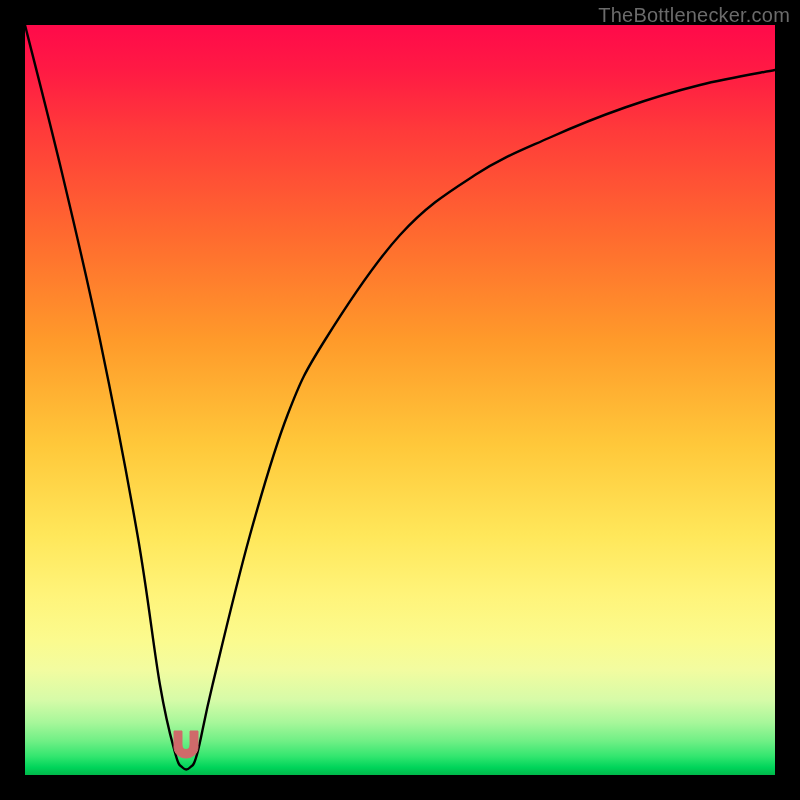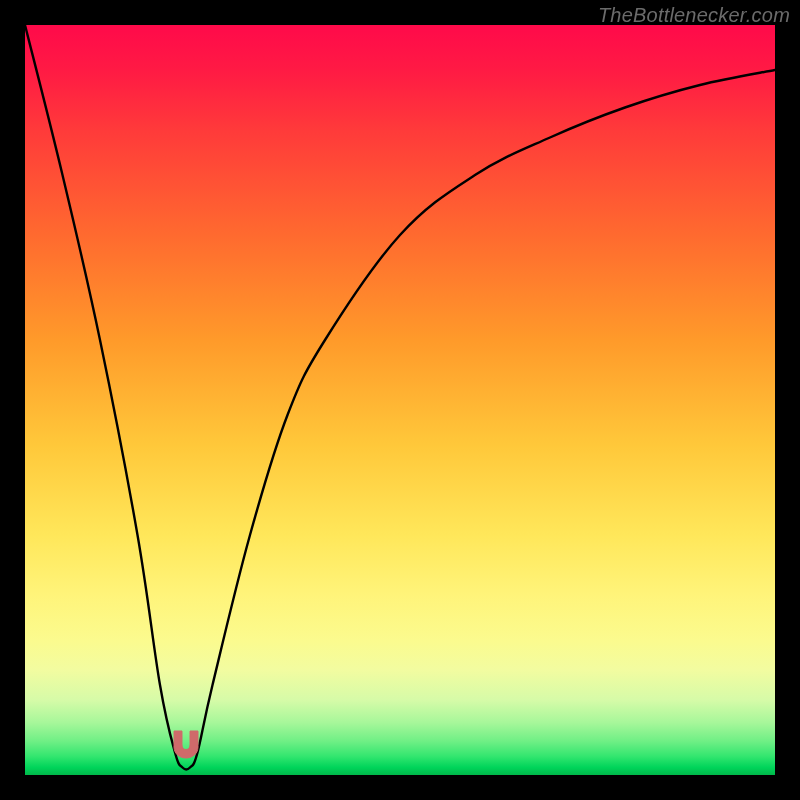--- a/index.html
+++ b/index.html
@@ -63,21 +63,20 @@
     top: 0;
   }
   .watermark {
     position: absolute;
     top: 4px;
     right: 10px;
     color: #6b6b6b;
     font-size: 20px;
     letter-spacing: 0.2px;
     user-select: none;
-    font-style: italic;
   }
 </style>
 </head>
 <body>
 
 <div class="stage">
 
   <div class="plot-frame">
     <div class="gradient-bg"></div>
 

